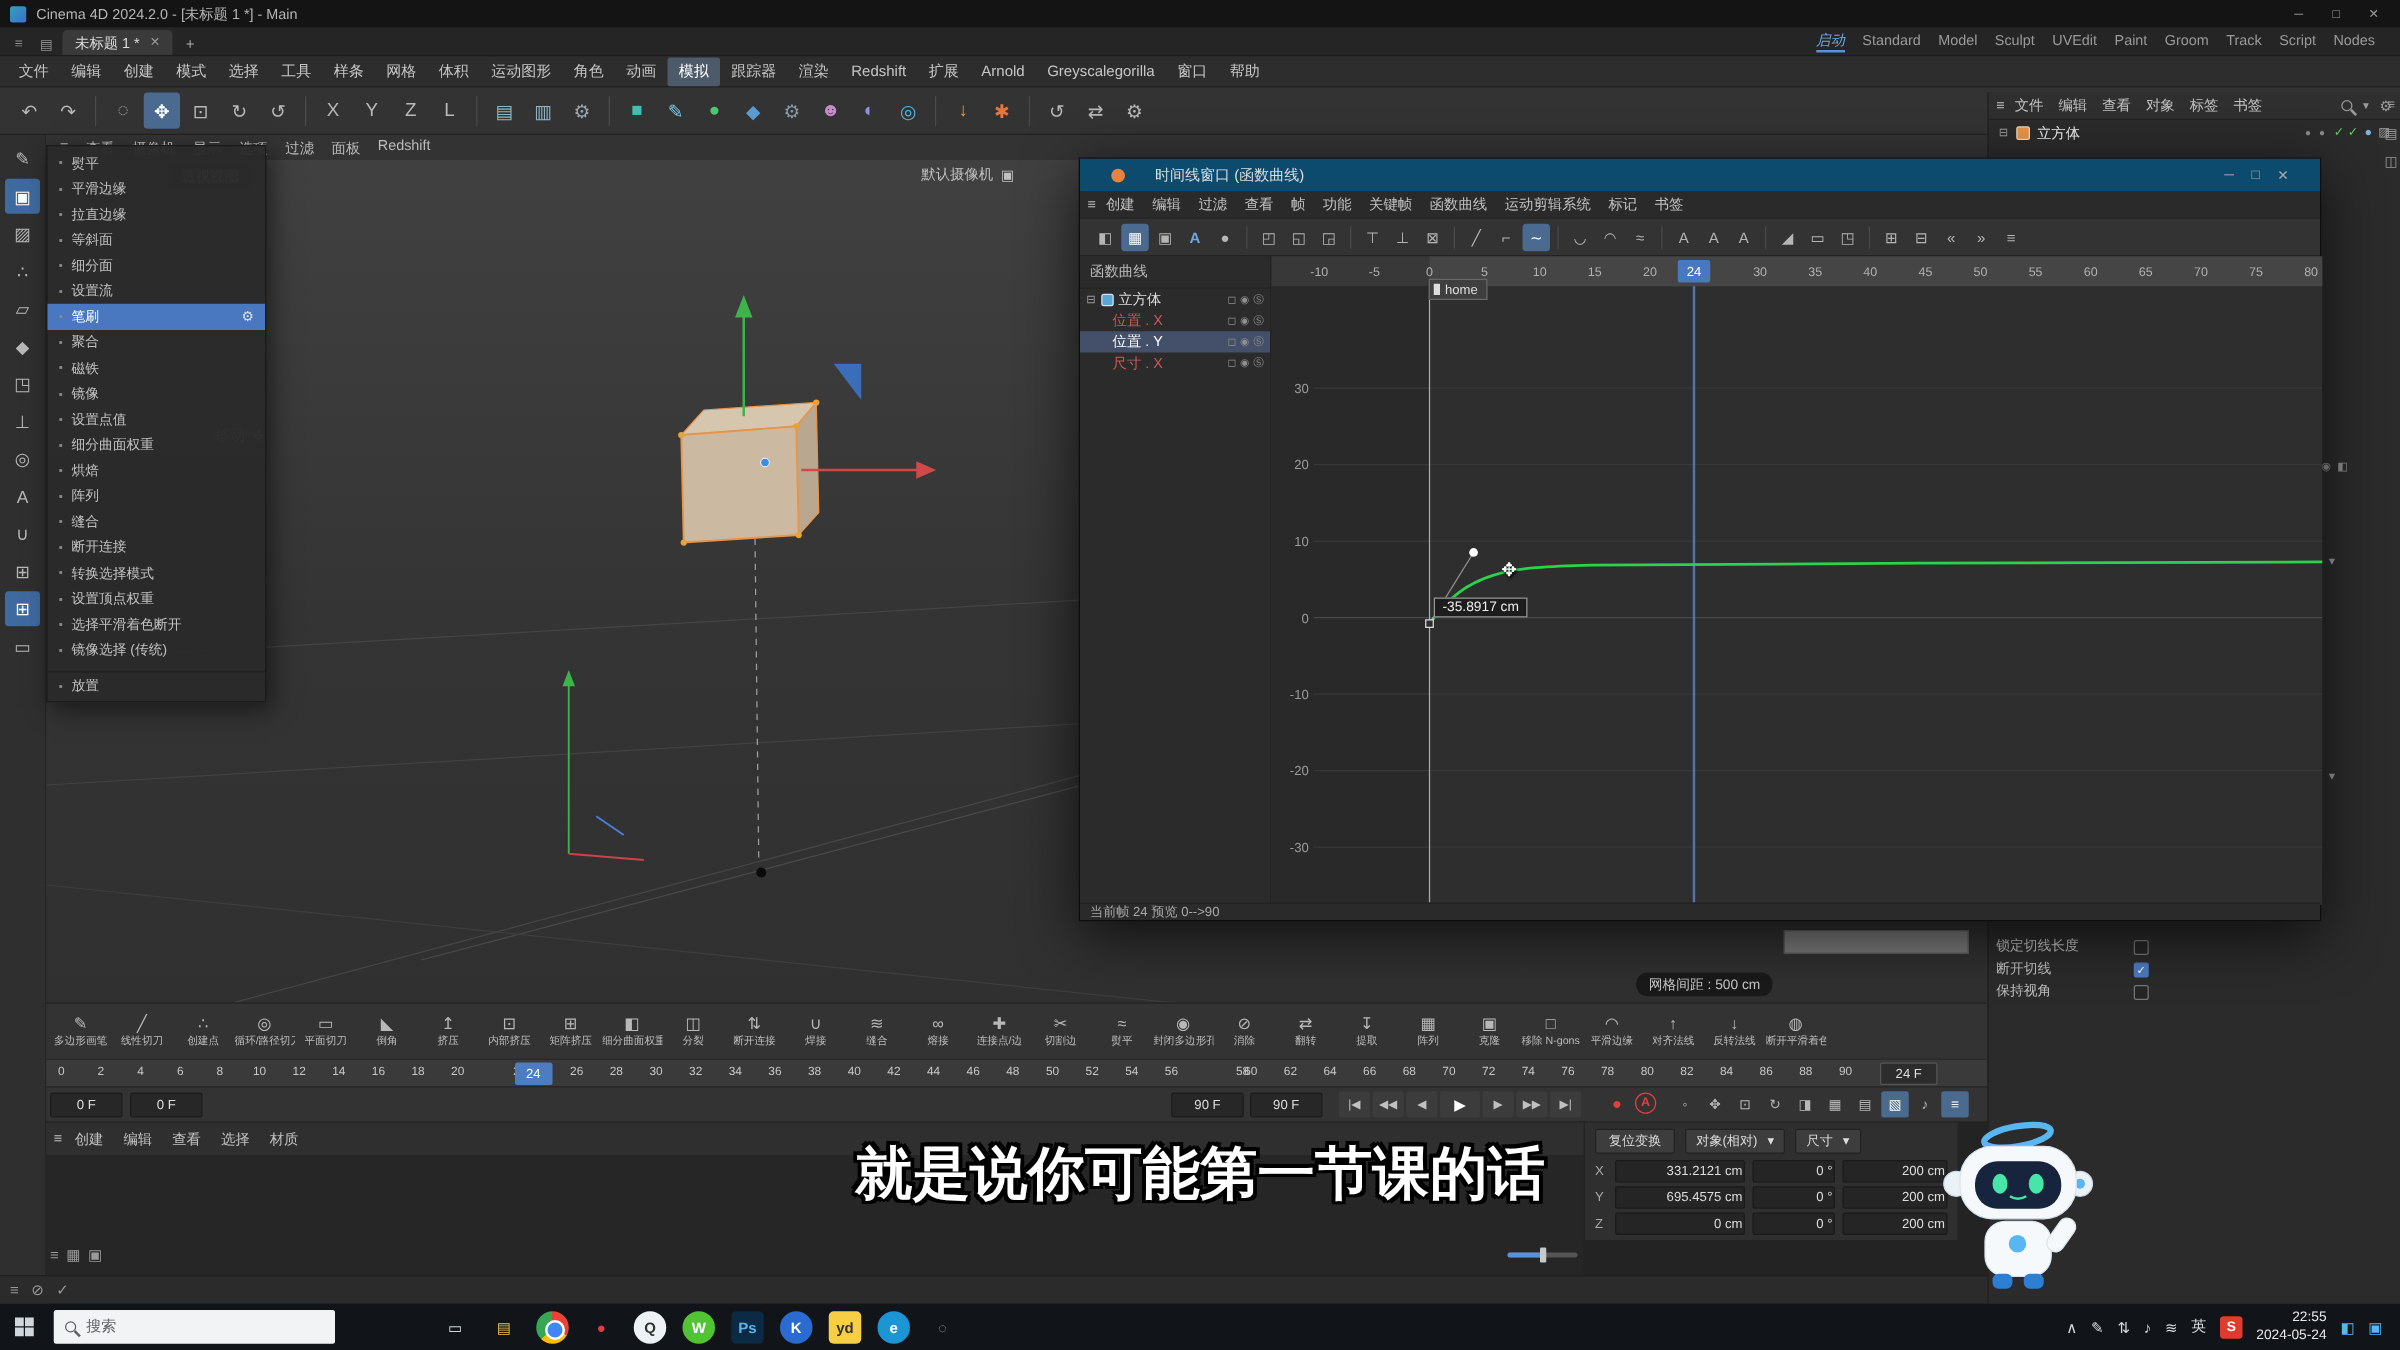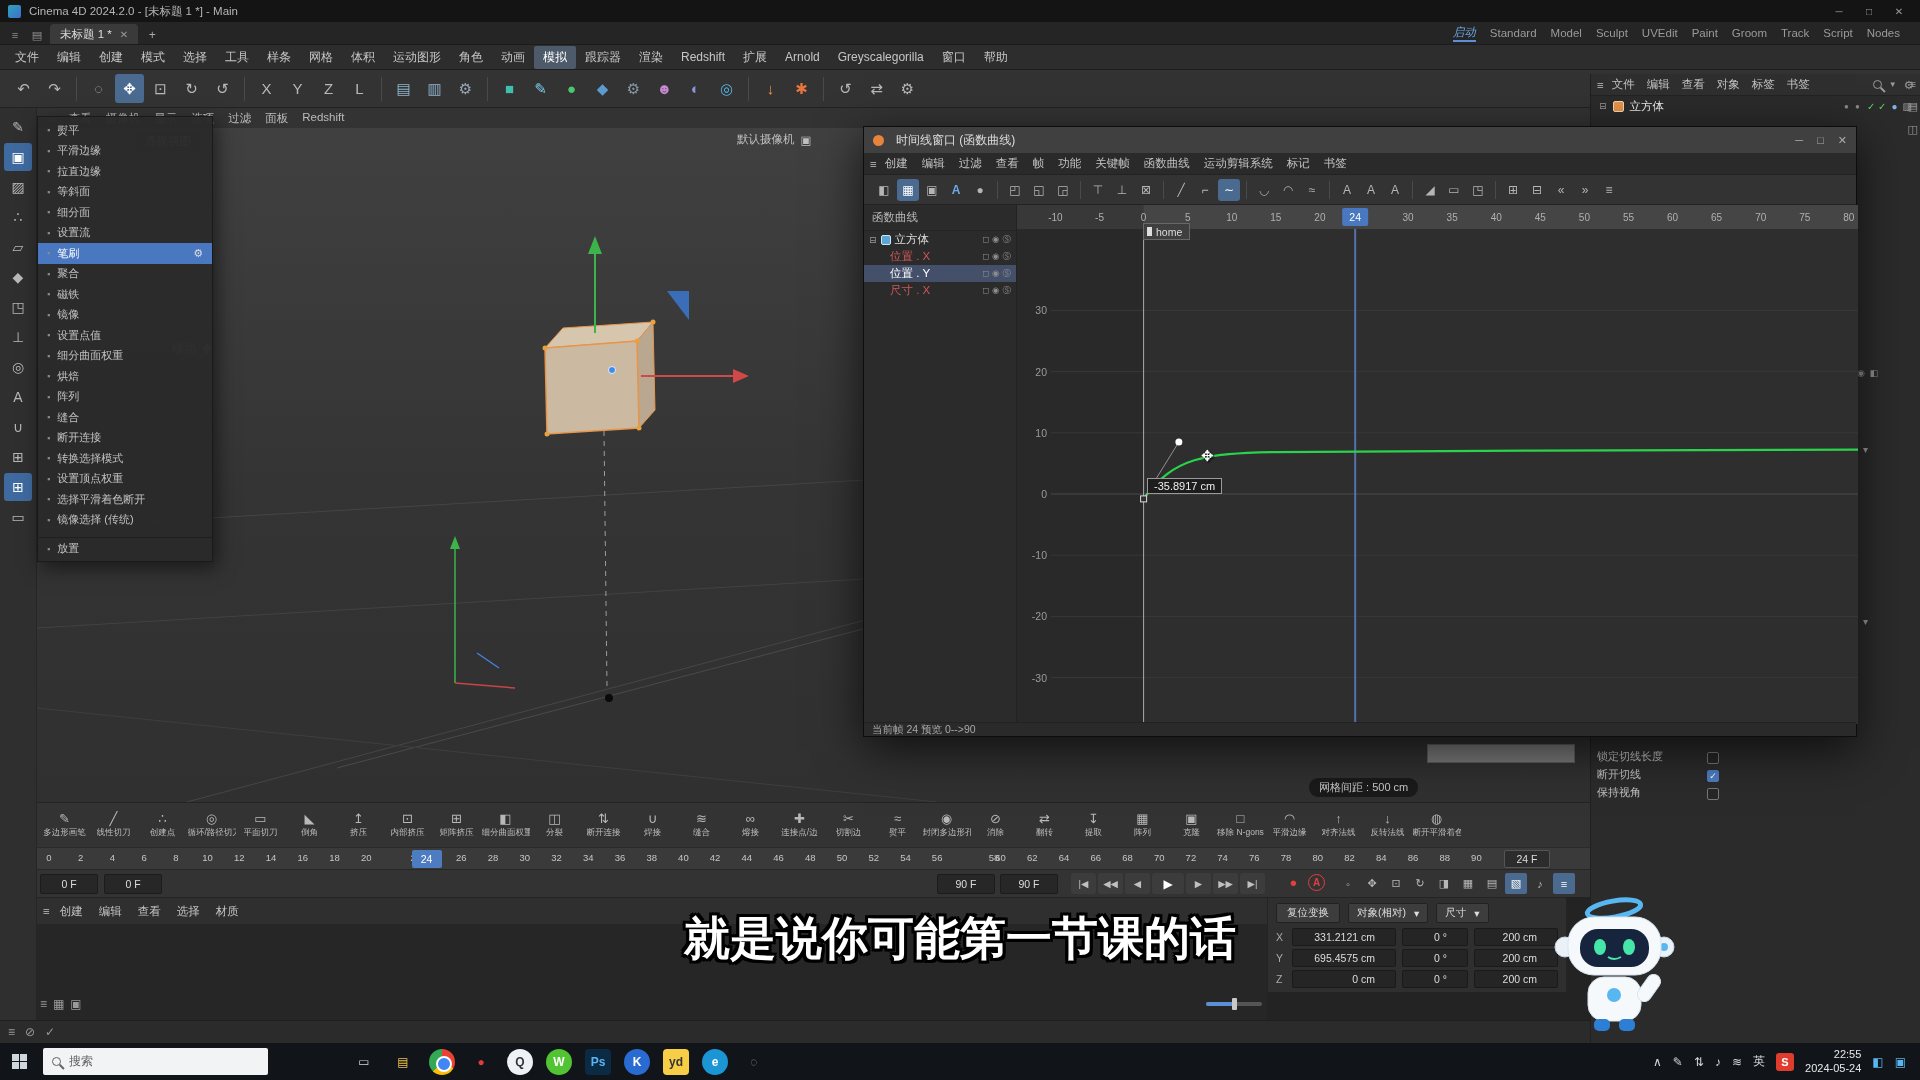--- a/index.html
+++ b/index.html
@@ -73,21 +73,21 @@
   .optrow{display:flex;align-items:flex-end;height:18px;font-size:11px;color:#c0c0c0}
   .optrow .lbl{width:96px;white-space:nowrap}
   .cb{width:12px;height:12px;border:1px solid #777;background:#262626;border-radius:2px;margin-left:14px;display:flex;align-items:center;justify-content:center;font-size:9px;color:#fff}
   .cb.checked{background:#4d7cc0;border-color:#4d7cc0}
   #dockside{position:absolute;right:2px;top:4px;display:flex;flex-direction:column;gap:10px;color:#9a9a9a;font-size:11px;align-items:center}
   .dockcaret{position:absolute;left:272px;color:#9a9a9a;font-size:10px}
   #dockmini{position:absolute;left:266px;top:294px;display:flex;gap:5px;color:#8f8f8f;font-size:9px}
 
   
   #fcwin{left:863px;top:126px;width:994px;height:611px;background:#2e2e2e;border:1px solid #0d0d0d;box-shadow:0 12px 44px rgba(0,0,0,.68);z-index:50}
-  #fcwin .title{height:26px;background:#404040;display:flex;align-items:center;gap:12px;padding:0 9px;font-size:12px;color:#ddd}
+  #fcwin .title{height:26px;background:#0c4a6e;display:flex;align-items:center;gap:24px;padding:0 25px;font-size:12px;color:#ddd}
   #fcwin .title .dot{width:11px;height:11px;border-radius:50%;background:#e8833c}
   #fcwin .title .winbtns{margin-left:auto;display:flex;gap:14px;color:#aaa;font-size:11px}
   #fcwin .menus{height:22px;background:#2a2a2a;display:flex;align-items:center;gap:1px;padding:0 6px;font-size:11.5px;color:#c2c2c2;border-bottom:1px solid #222}
   #fcwin .menus .fmi{padding:0 7px}
   #fcwin .tools{height:30px;background:#333;display:flex;align-items:center;padding:0 8px;border-bottom:1px solid #222}
   .fticon{width:22px;height:22px;display:flex;align-items:center;justify-content:center;font-size:12px;color:#b5b5b5;border-radius:3px;margin:0 1px}
   .fticon.active{background:#4a6a8f;color:#fff}
   .fticon.blue{color:#6ea8e8;font-weight:bold}
   .fticon.sep{width:1px;height:18px;background:#4a4a4a;margin:0 5px;border-radius:0}
   #fctree{position:absolute;left:0;top:78px;bottom:14px;width:153px;background:#2b2b2b;border-right:1px solid #222;font-size:11.5px}
@@ -137,21 +137,21 @@
   #matslider .fill{width:50%;height:100%;background:#5b8fd6;border-radius:2px}
   #matslider .knob{position:absolute;left:26px;top:-4px;width:5px;height:12px;background:#c8c8c8;border-radius:1px}
 
   
   #coords{left:1267px;top:897px;width:300px;height:96px;background:#2f2f2f;border:1px solid #242424;padding:5px 8px;font-size:10.5px}
   #coords .hdr{display:flex;gap:8px;margin-bottom:5px}
   #coords .btn{background:#3d3d3d;border:1px solid #222;border-radius:2px;padding:2px 10px;color:#ddd}
   #coords .dd{background:#3d3d3d;border:1px solid #222;border-radius:2px;padding:2px 8px;color:#ddd;display:flex;gap:8px;align-items:center}
   .crow{display:flex;gap:6px;align-items:center;margin-bottom:3px}
   .crow .ax{width:10px;color:#aaa}
-  .cfield{background:#252525;border:1px solid #1a1a1a;border-radius:2px;height:18px;display:flex;align-items:center;justify-content:flex-end;padding:0 20px;color:#ddd}
+  .cfield{background:#252525;border:1px solid #1a1a1a;border-radius:2px;height:18px;display:flex;align-items:center;justify-content:flex-end;padding:0 1px;color:#ddd}
   .cf1{width:104px}.cf2{width:66px}.cf3{width:84px}
 
   #statusrow{left:0;top:1020px;width:1920px;height:23px;background:#2b2b2b;border-top:1px solid #1f1f1f;display:flex;align-items:center;gap:10px;padding:0 8px;color:#9a9a9a;font-size:12px}
 
   
   #subtitle{left:50%;top:908px;transform:translateX(-50%);font-size:46px;font-weight:700;color:#fff;white-space:nowrap;z-index:80;
     text-shadow:-3px -3px 0 #000,3px -3px 0 #000,-3px 3px 0 #000,3px 3px 0 #000,0 -3px 0 #000,0 3px 0 #000,-3px 0 0 #000,3px 0 0 #000}
   #mascot{left:1552px;top:893px;width:125px;height:150px;z-index:85}
 
   

